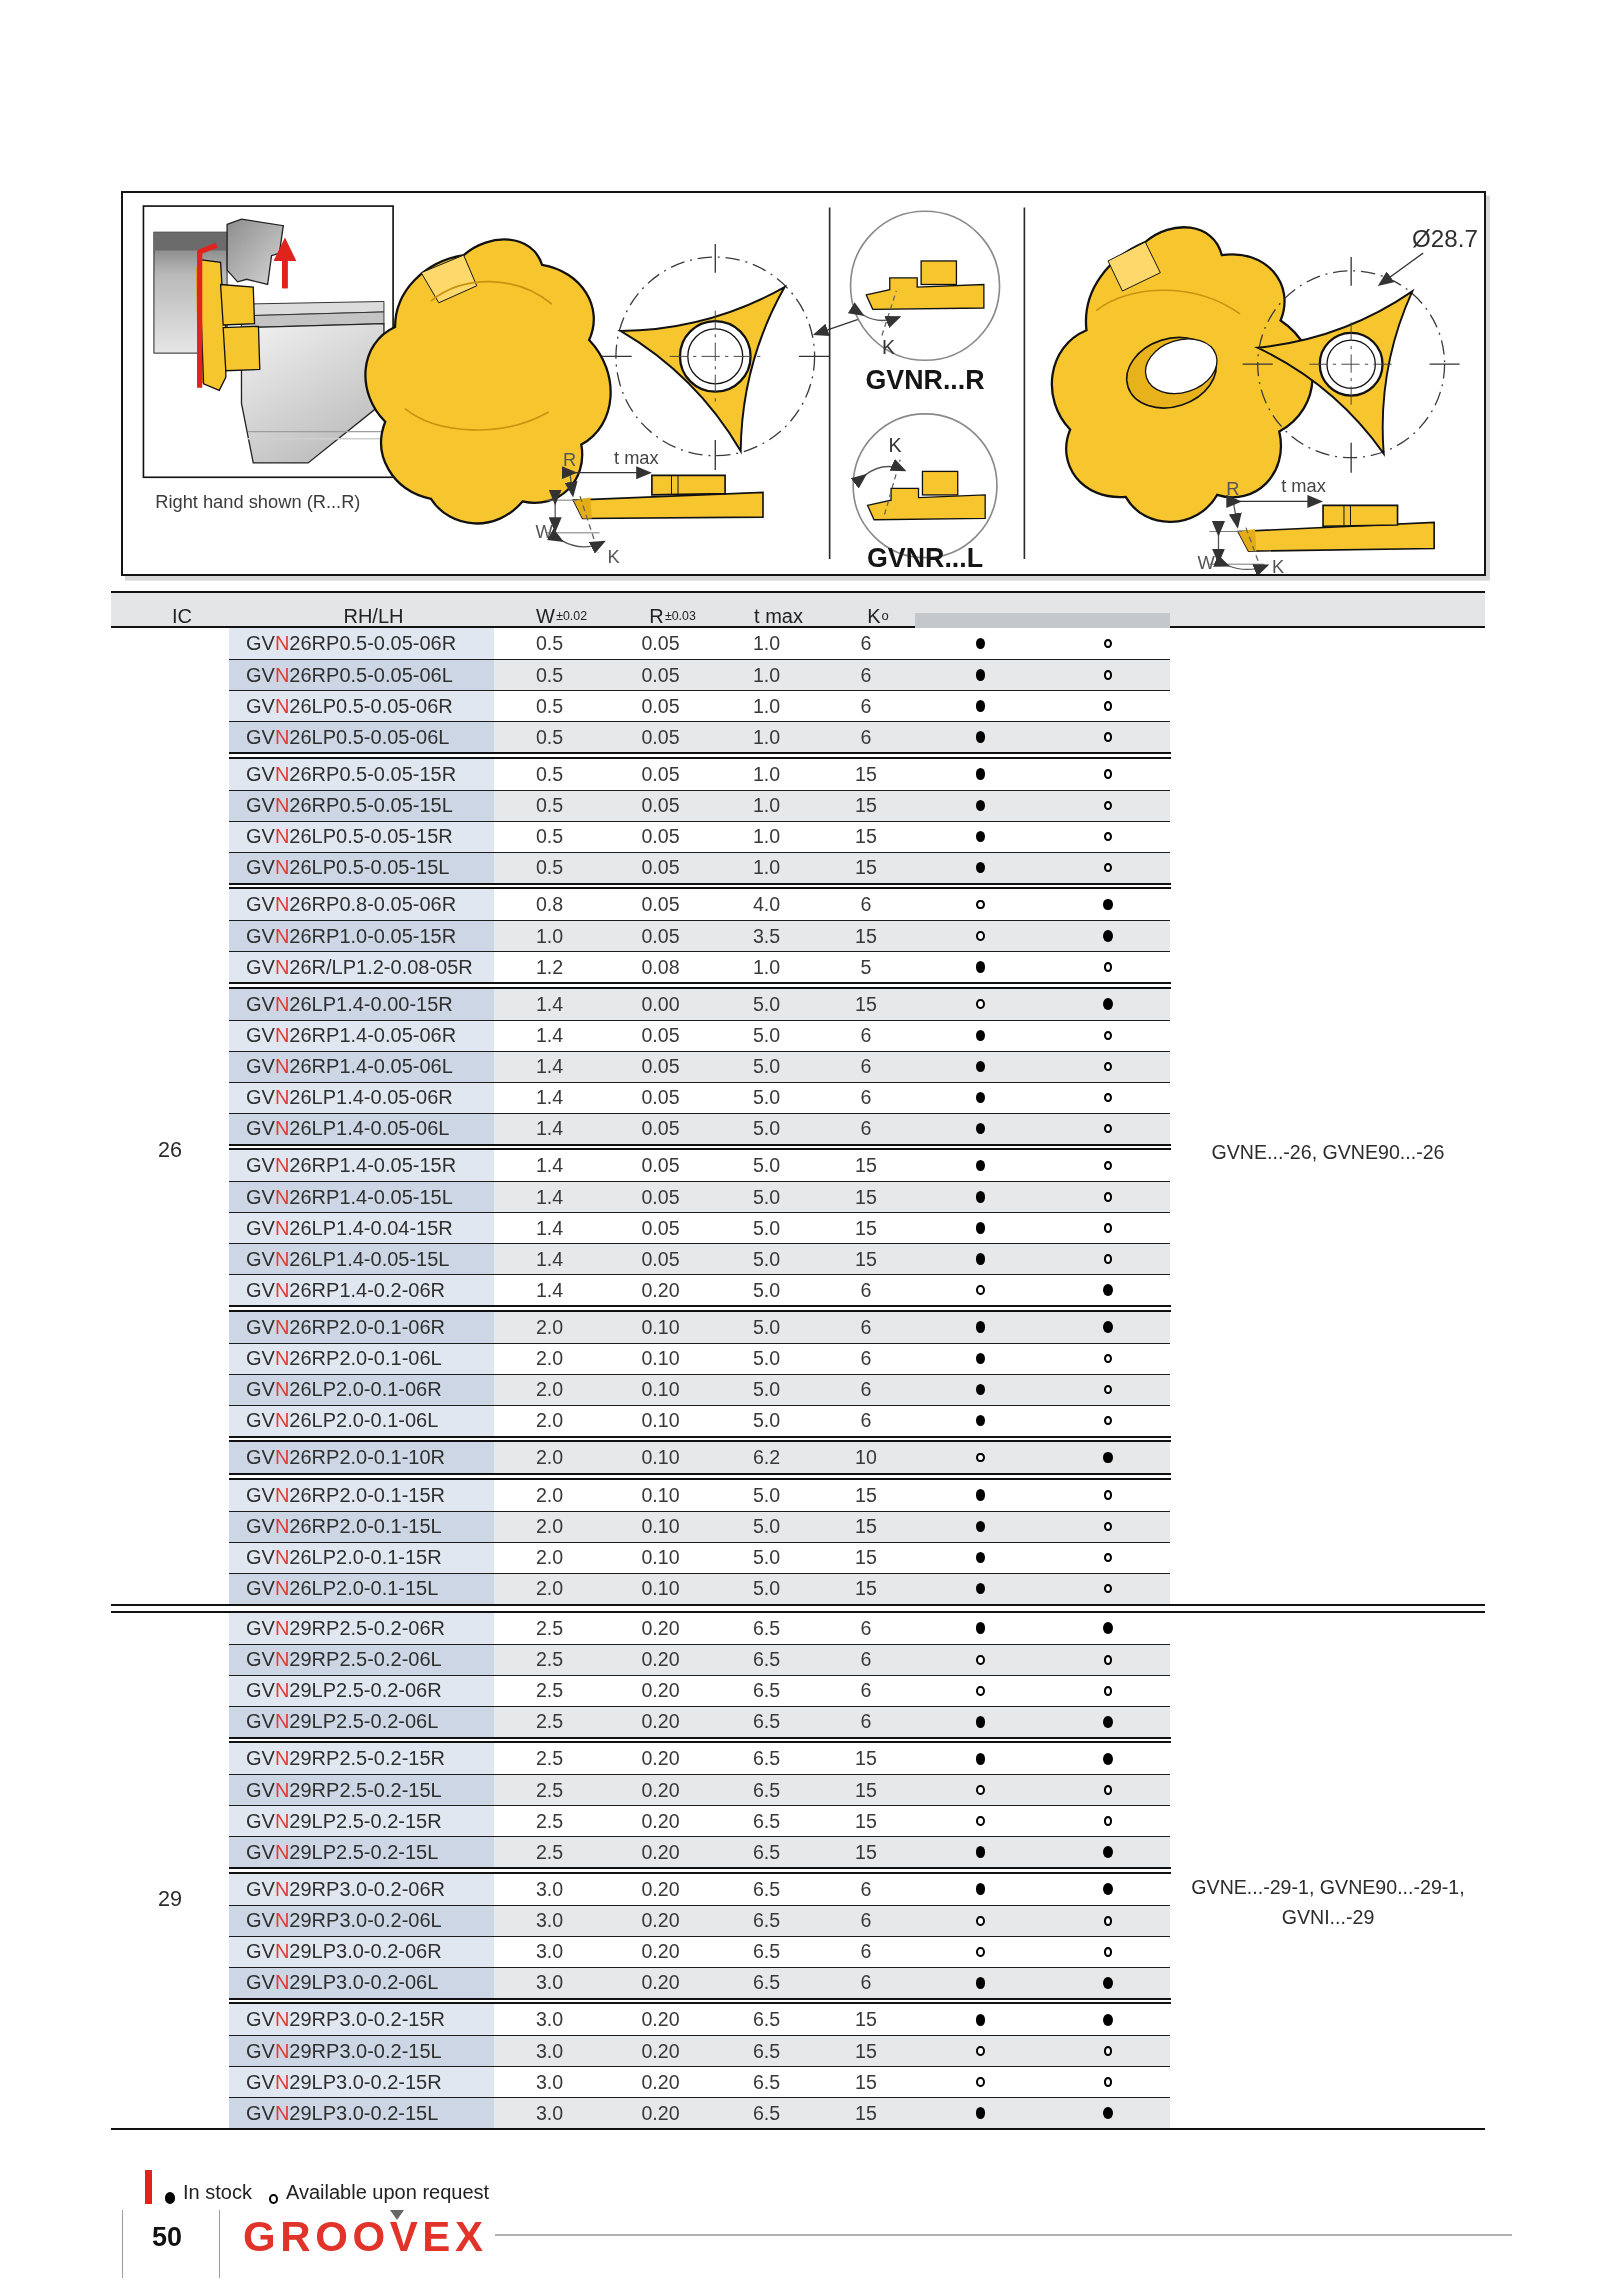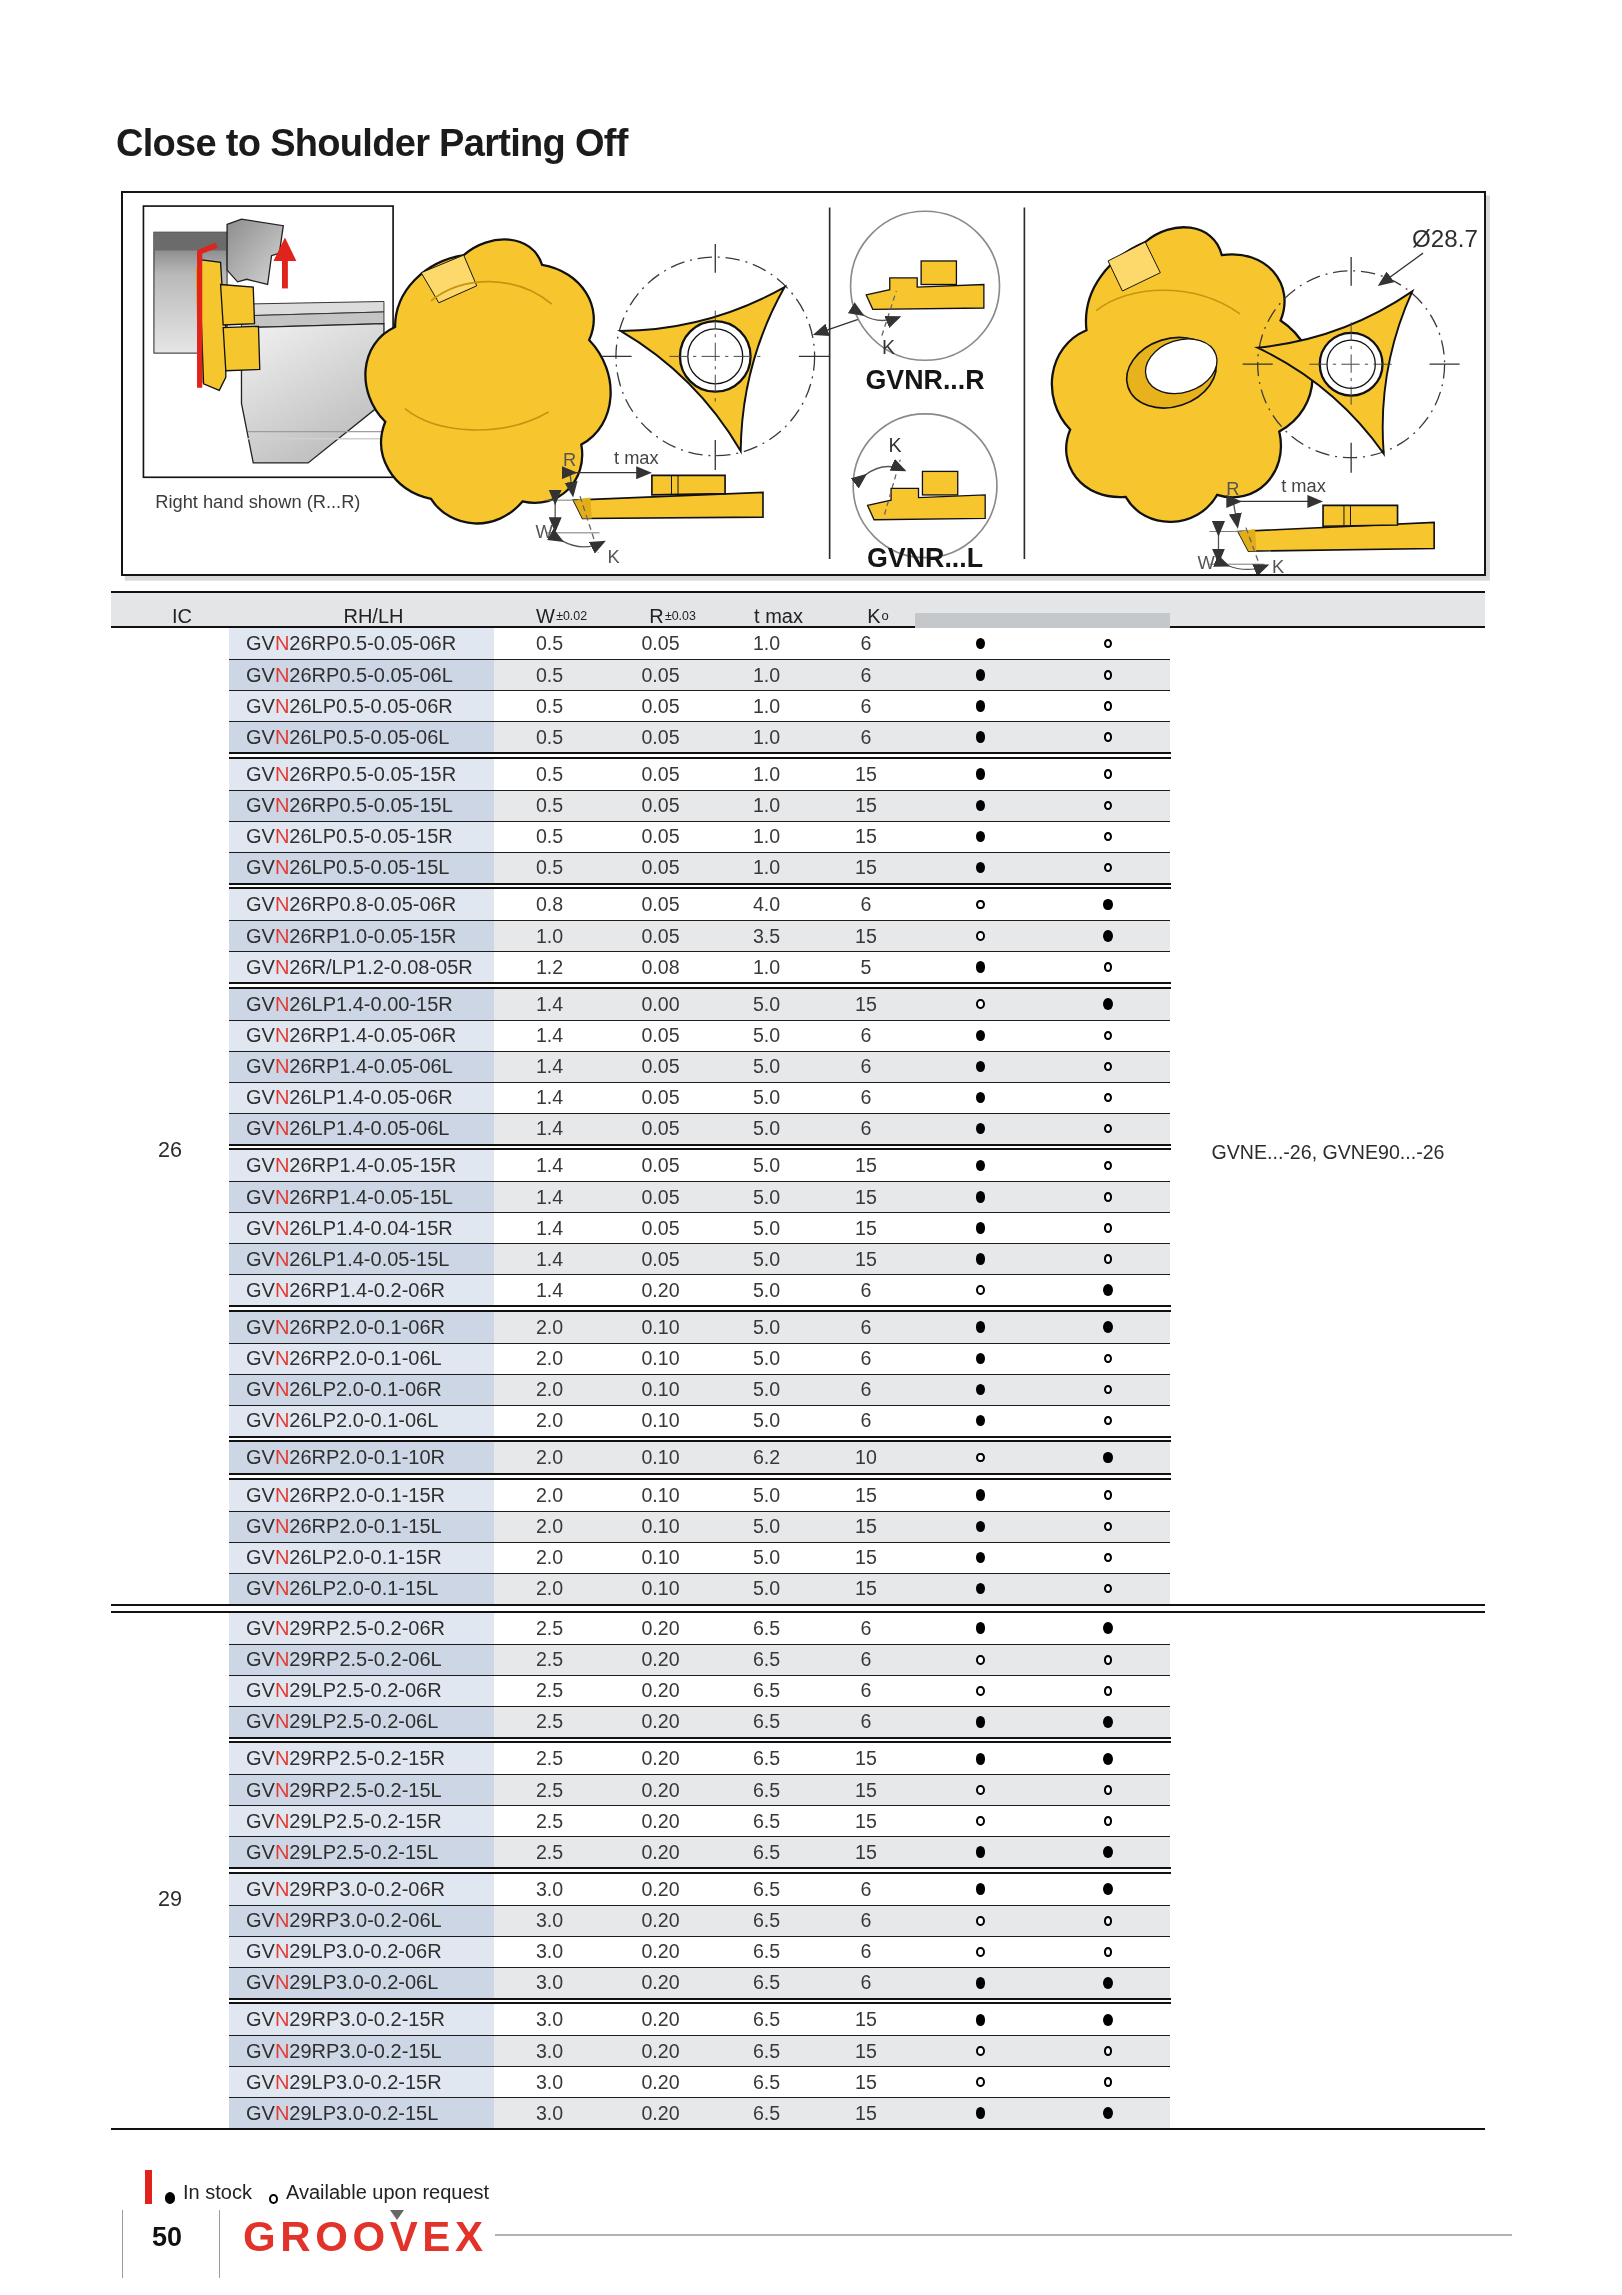--- a/index.html
+++ b/index.html
@@ -62,21 +62,20 @@
   .logo-tri{position:absolute;left:390px;top:2210px;width:0;height:0;border-left:7.2px solid transparent;border-right:7.2px solid transparent;border-top:10.5px solid #666;}
   .hline{position:absolute;left:495px;top:2234px;width:1017px;height:2px;background:#b2b2b2;}
 
   text{font-family:"Liberation Sans", sans-serif;}
 </style>
 </head>
 <body>
 
 <div class="page">
 
-  <div class="title">Close to Shoulder Parting Off</div>
 
   <div class="diagbox">
     <svg width="1361" height="381" viewBox="0 0 2080 583">
       <defs>
         <linearGradient id="gchuck" x1="0" y1="0" x2="0" y2="1">
           <stop offset="0" stop-color="#6f6f6f"></stop>
             <stop offset="0.35" stop-color="#b9b9b9"></stop>
             <stop offset="1" stop-color="#e6e6e6"></stop>
         </linearGradient>
         <linearGradient id="ghat" x1="0" y1="0" x2="1" y2="1">
@@ -1129,20 +1128,24 @@
             <span class="dotf"></span>
           </div>
           <div class="c th"></div>
         </div>
       </div>
     <div class="tbl-bottom"></div>
 
     <div class="ic-label" style="top:546px;">26</div>
     <div class="ic-label" style="top:1295px;">29</div>
     <div class="th-label" style="top:546px;">GVNE...-26, GVNE90...-26</div>
+    <div class="th-label" style="top:1281px;">
+      <div>GVNE...-29-1, GVNE90...-29-1,</div>
+      <div>GVNI...-29</div>
+    </div>
   </div>
 
   <div class="legend">
     <span class="rbar"></span>
     <span class="sym-f"></span>
     <span class="ltxt">In stock</span>
     <span class="sym-o"></span>
     <span class="ltxt">Available upon request</span>
   </div>
 

